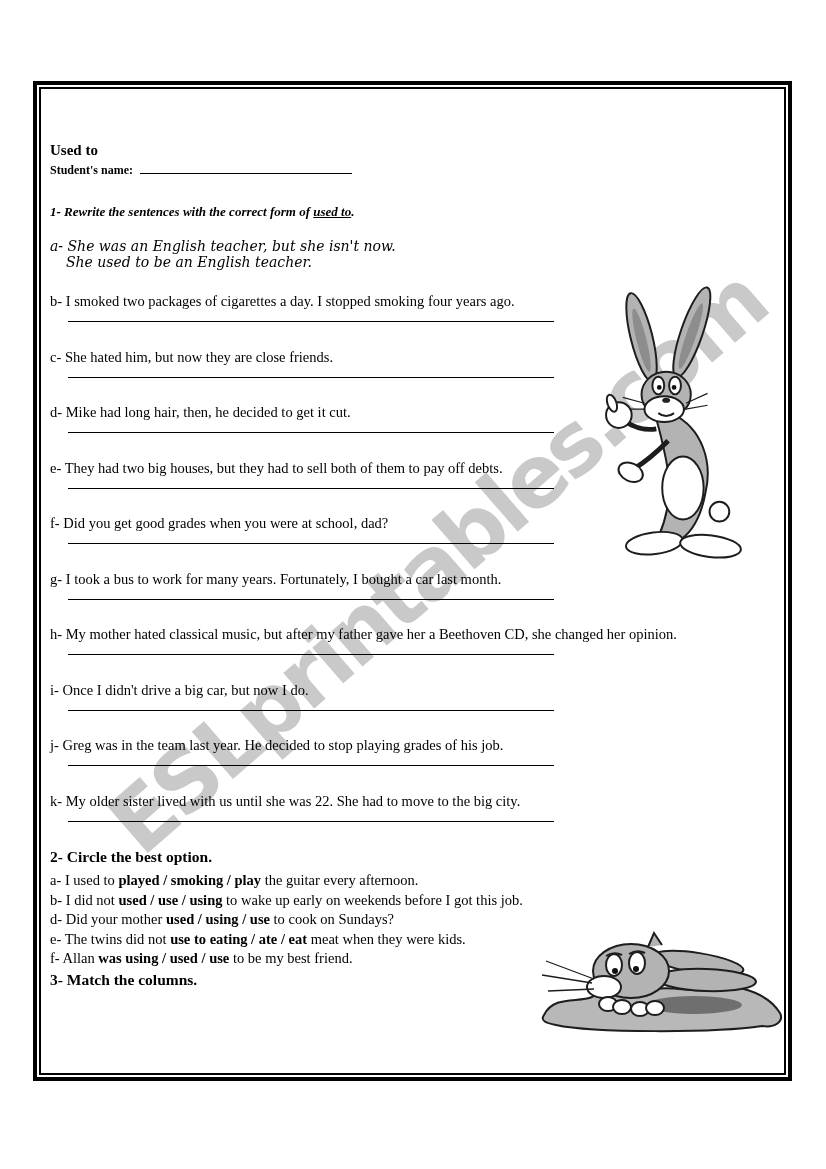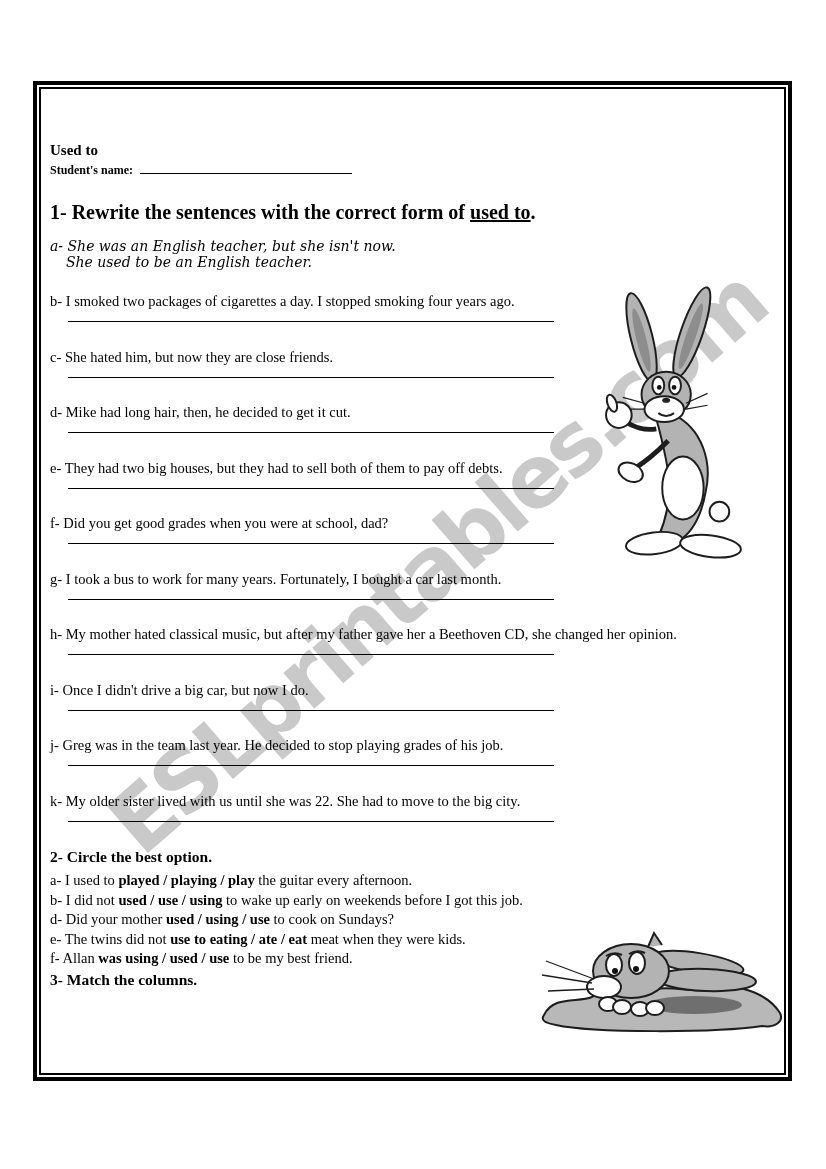--- a/index.html
+++ b/index.html
@@ -30,21 +30,21 @@
   .content {
     position: relative; z-index: 2;
     padding: 52px 32px 0 9px;
     font-size: 14.5px;
   }
 
   .doc-title { font-weight: bold; font-size: 15px; height: 19px; line-height: 19px; }
   .name-row  { font-weight: bold; font-size: 12px; height: 22px; line-height: 18px; }
   .name-blank { display: inline-block; width: 212px; height: 14px; border-bottom: 1.6px solid #000; margin-left: 4px; }
 
-  .h1 { font-weight: bold; font-size: 20px; height: 20px; line-height: 20px; margin-top: 20px; }
+  .h1 { font-weight: bold; font-size: 13px; height: 20px; line-height: 20px; margin-top: 20px; font-style: italic; }
   .h1 .u { text-decoration: underline; }
 
   .example { margin-top: 16px; font-style: italic; font-family: "DejaVu Serif", serif; font-size: 14px; }
   .example div { height: 16px; line-height: 16px; }
   .example .ex-answer { padding-left: 16px; }
 
   .q-list { margin-top: 22px; }
   .q-item { margin-bottom: 25.5px; }
   .q-sentence { height: 18px; line-height: 18px; white-space: nowrap; }
   .answer-line { margin: 11px 0 0 18px; width: 486px; height: 0; border-bottom: 1.5px solid #000; }
@@ -189,21 +189,21 @@
         <div class="q-item">
           <div class="q-sentence"><span>k-</span> <span>My older sister lived with us until she was 22. She had to move to the big city.</span></div>
           <div class="answer-line"></div>
         </div>
 
       </div>
 
       <div class="h2">2- Circle the best option.</div>
 
       <div class="circle-list">
-        <div class="c-item"><span>a-</span><span> I used to </span><b>played / playing / play</b><span> the guitar every afternoon.</span></div>
+        <div class="c-item"><span>a-</span><span> I used to </span><b>played / smoking / play</b><span> the guitar every afternoon.</span></div>
         <div class="c-item"><span>b-</span><span> I did not </span><b>used / use / using</b><span> to wake up early on weekends before I got this job.</span></div>
         <div class="c-item"><span>d-</span><span> Did your mother </span><b>used / using / use</b><span> to cook on Sundays?</span></div>
         <div class="c-item"><span>e-</span><span> The twins did not </span><b>use to eating / ate / eat</b><span> meat when they were kids.</span></div>
         <div class="c-item"><span>f-</span><span> Allan </span><b>was using / used / use</b><span> to be my best friend.</span></div>
       </div>
 
       <div class="h3">3- Match the columns.</div>
 
     </div>
   </div>

